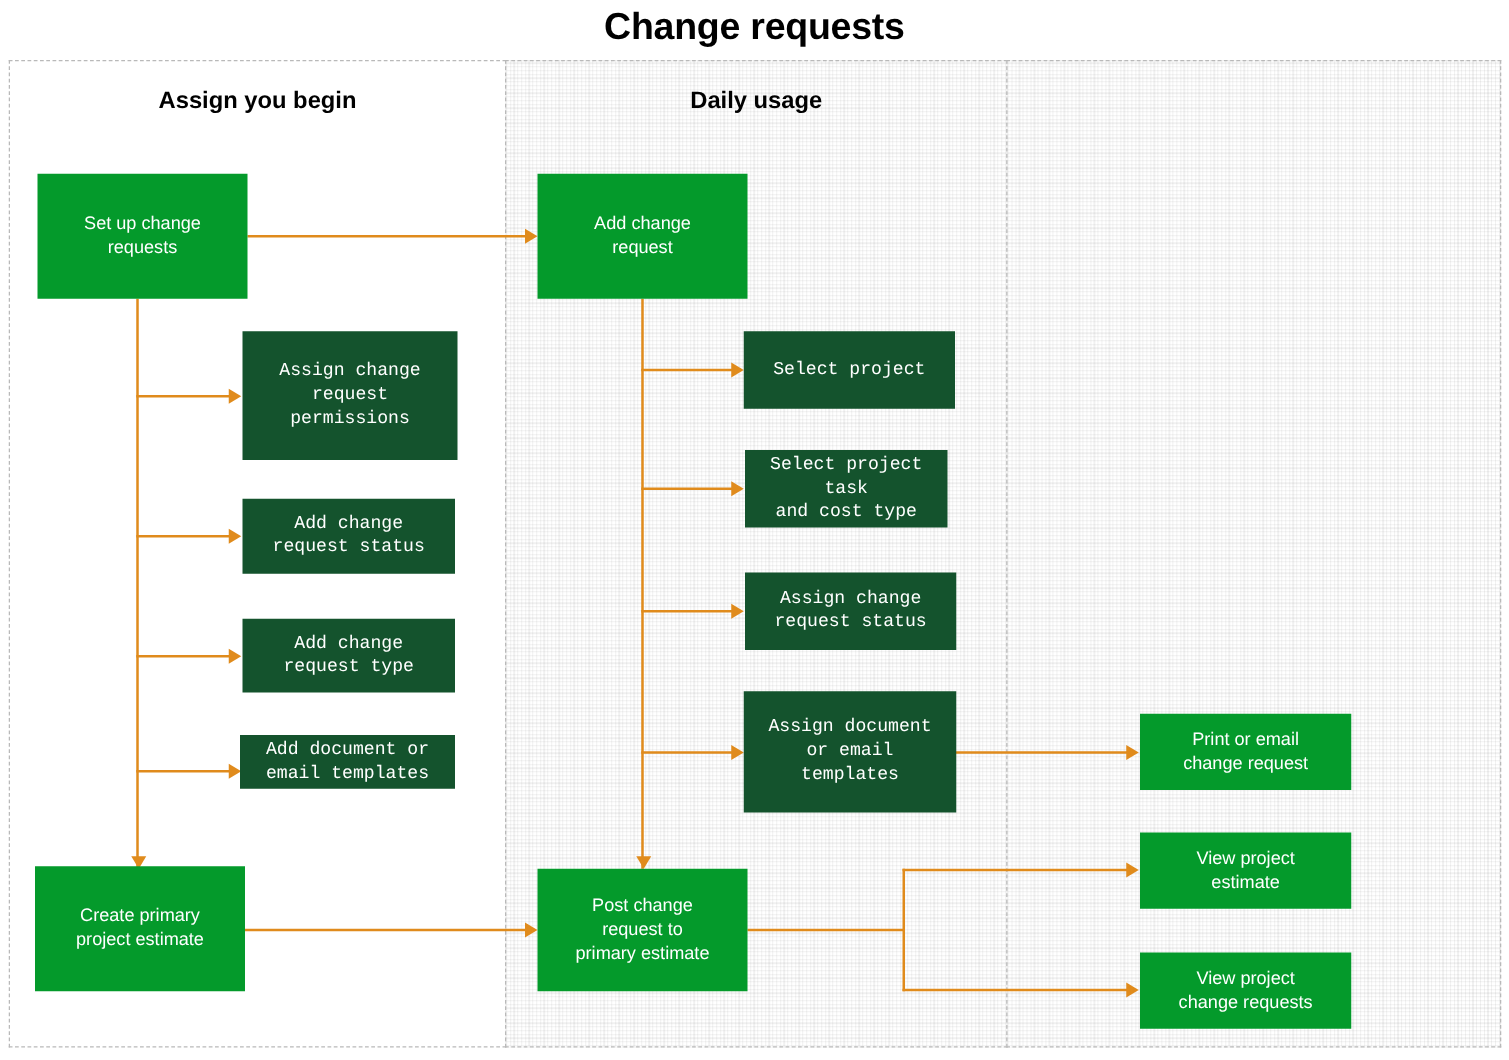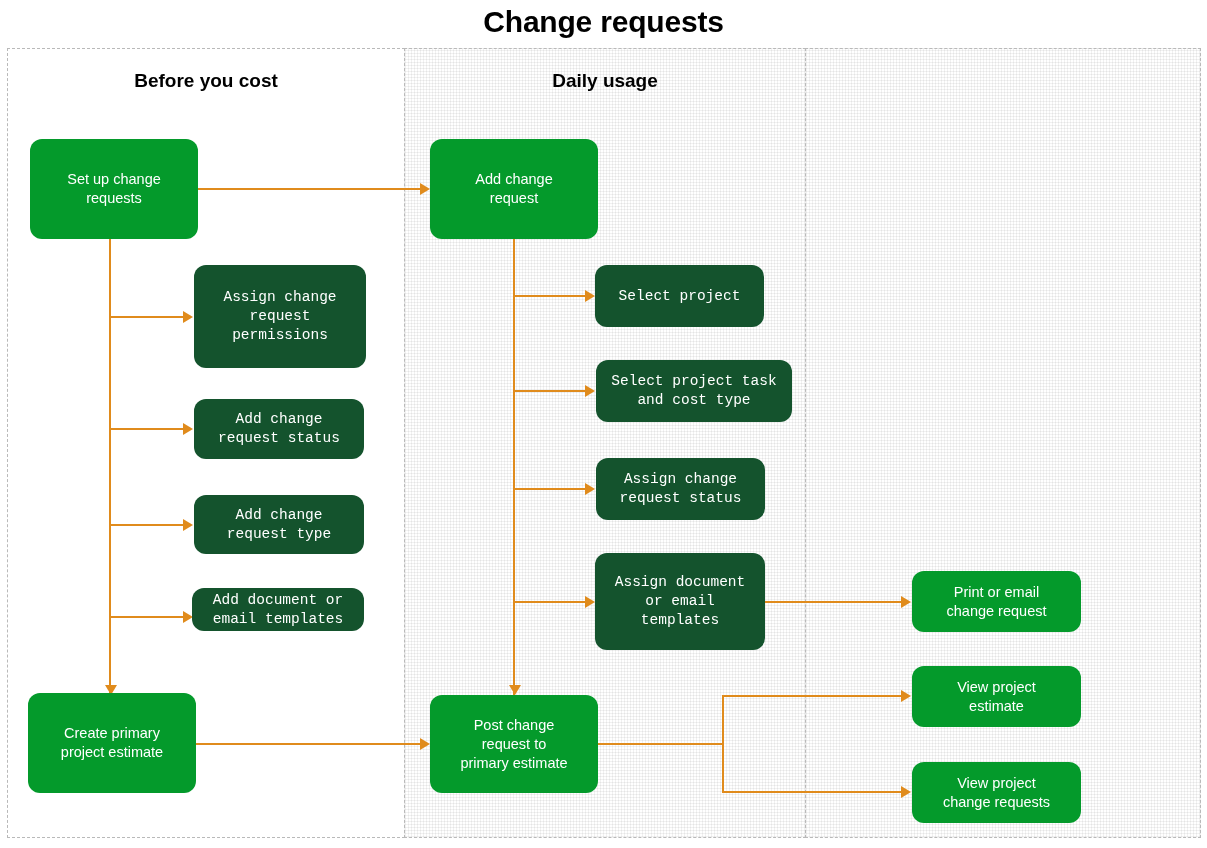--- a/index.html
+++ b/index.html
@@ -41,21 +41,21 @@
     position:absolute;top:66px;height:30px;line-height:30px;
     text-align:center;font-size:19px;font-weight:bold;color:#000000;
   }
   .lt-1{left:7px;width:398px;}
   .lt-2{left:404px;width:402px;}
   .lt-3{left:805px;width:396px;}
 
   
   .node{
     position:absolute;box-sizing:border-box;
-    border-radius:12px;
+    border-radius:0;
     display:flex;align-items:center;justify-content:center;
     text-align:center;color:#ffffff;
     font-size:14.5px;line-height:19px;
     padding:4px 8px;
     white-space:pre-line;
     z-index:5;
   }
   .node.green{background:#049a2b;}
   .node.blue{background:#14532d;font-family:Liberation Mono, monospace;}
 
@@ -80,21 +80,21 @@
 <body>
 
 <div id="stage">
 
   <div class="chart-title">Change requests</div>
 
   <div class="lane lane-1"></div>
   <div class="lane lane-2"></div>
   <div class="lane lane-3"></div>
 
-  <div class="lane-title lt-1">Before you cost</div>
+  <div class="lane-title lt-1">Assign you begin</div>
   <div class="lane-title lt-2">Daily usage</div>
 
   <div class="hline" style="left:198px;top:188px;width:224px;"></div>
   <div class="arrow-r" style="left:420px;top:183px;"></div>
 
   <div class="vline" style="left:109px;top:239px;height:456px;"></div>
   <div class="arrow-d" style="left:105px;top:685px;"></div>
 
   <div class="hline" style="left:109px;top:316px;width:76px;"></div>
   <div class="arrow-r" style="left:183px;top:311px;"></div>
@@ -155,21 +155,21 @@
 email templates</div>
 
   <div class="node green" style="left:28px;top:693px;width:168px;height:100px;">Create primary
 project estimate</div>
 
   <div class="node green" style="left:430px;top:139px;width:168px;height:100px;">Add change
 request</div>
 
   <div class="node blue" style="left:595px;top:265px;width:169px;height:62px;">Select project</div>
 
-  <div class="node blue" style="left:596px;top:360px;width:196px;height:62px;">Select project task
+  <div class="node blue" style="left:596px;top:360px;width:162px;height:62px;">Select project task
 and cost type</div>
 
   <div class="node blue" style="left:596px;top:458px;width:169px;height:62px;">Assign change
 request status</div>
 
   <div class="node blue" style="left:595px;top:553px;width:170px;height:97px;">Assign document
 or email
 templates</div>
 
   <div class="node green" style="left:430px;top:695px;width:168px;height:98px;">Post change

